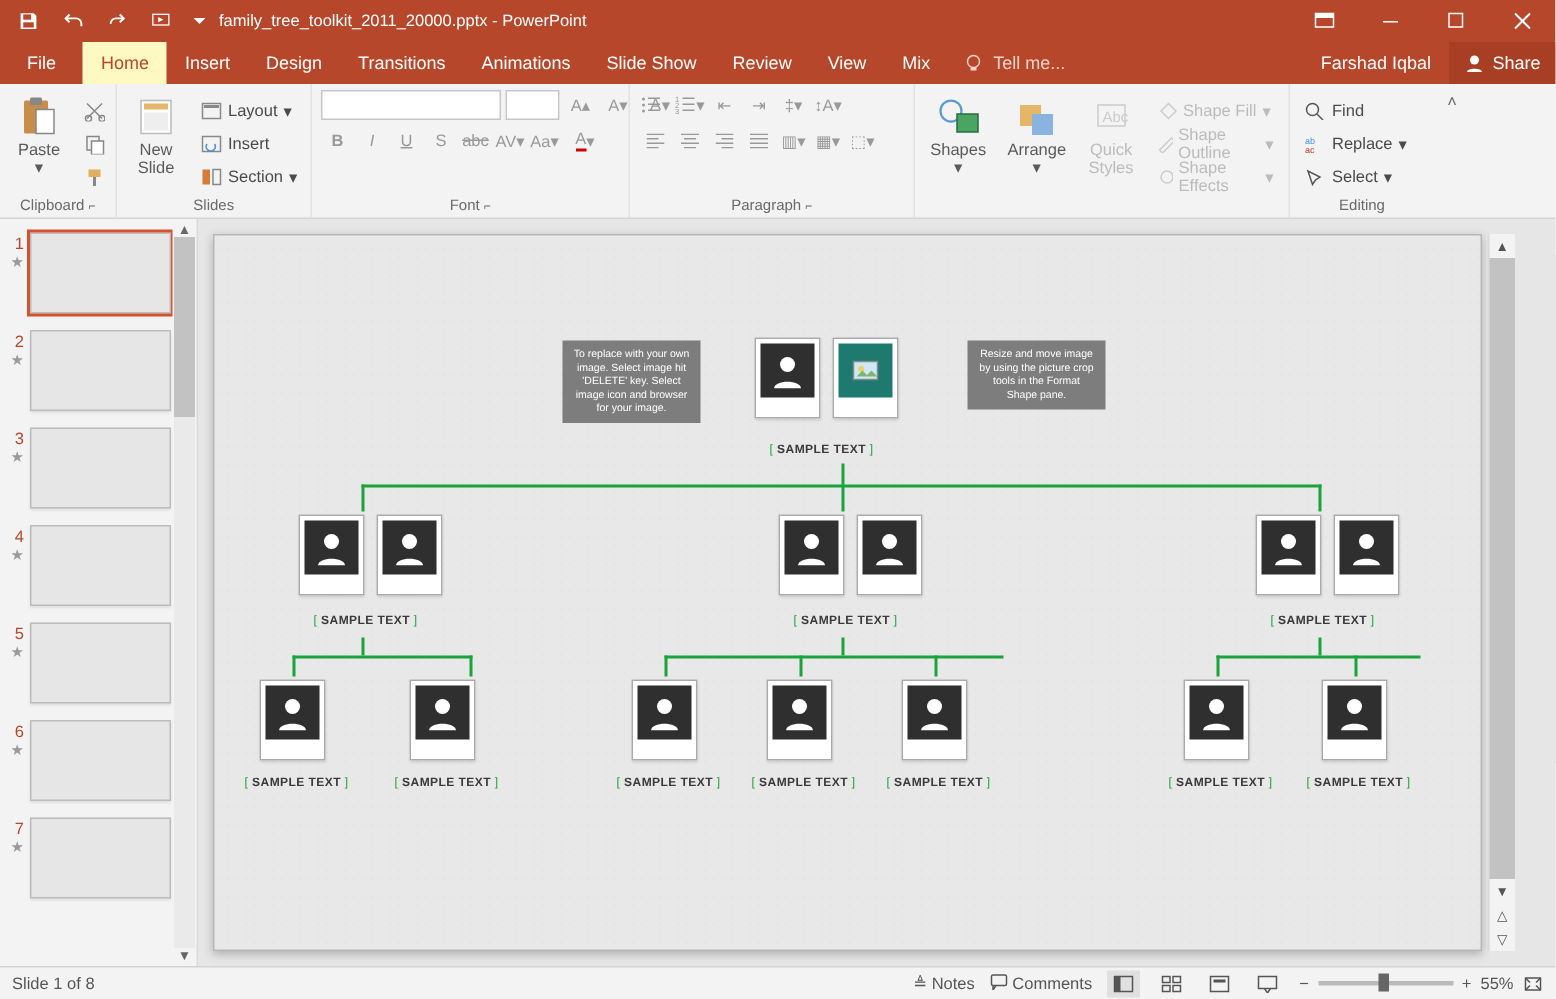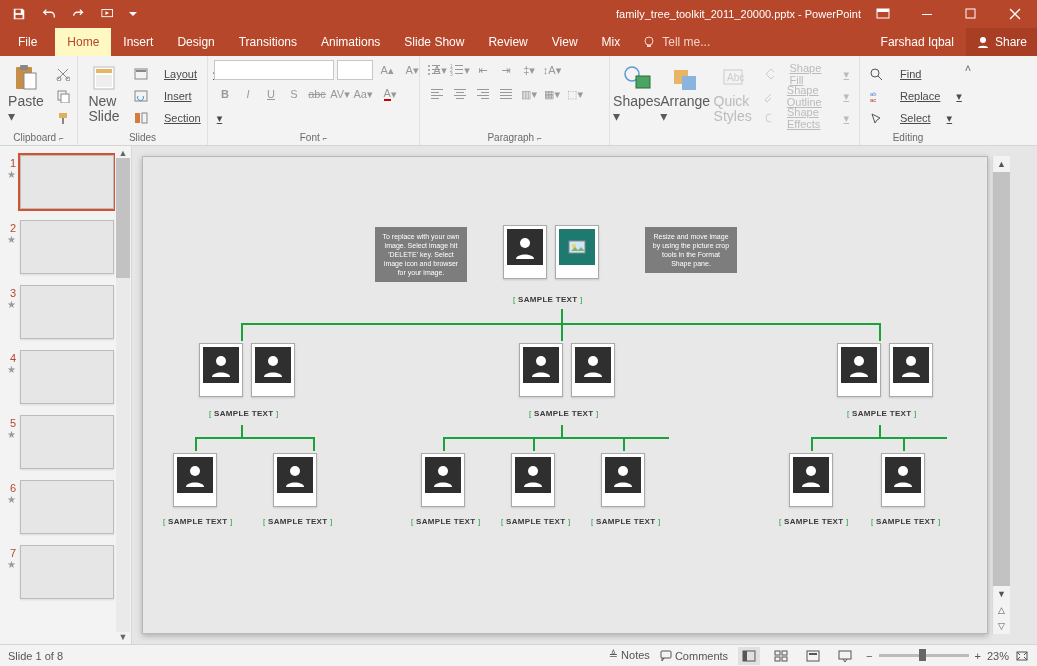--- a/index.html
+++ b/index.html
@@ -2,44 +2,44 @@
 <html><head>
 <meta charset="utf-8">
 <style>
 * { margin: 0; padding: 0; box-sizing: border-box; font-family: "Segoe UI", Arial, sans-serif; }
 body { background: #fff; width: 1037px; height: 666px; overflow: hidden; user-select: none; }
 
 
 .titlebar { background: #b7472a; height: 28px; display: flex; align-items: center; color: #fff; font-size: 11px; }
 .titlebar .qat { display: flex; gap: 4px; padding: 0 6px; align-items: center; }
 .titlebar .qat .qbtn { width: 26px; height: 24px; display: flex; align-items: center; justify-content: center; cursor: pointer; }
-.titlebar .doc-title { flex: 1; text-align: right; }
+.titlebar .doc-title { flex: 1; text-align: left; }
 .titlebar .winctl { display: flex; }
 .titlebar .winctl .wbtn { width: 44px; height: 28px; display:flex; align-items:center; justify-content:center; cursor:pointer; }
 
 
 .tabs { background: #b7472a; height: 28px; display: flex; align-items: stretch; color: #fff; font-size: 12px; }
 .tabs .tab { padding: 0 12px; display: flex; align-items: center; cursor: pointer; }
 .tabs .tab.file { padding-left: 18px; padding-right: 18px; }
 .tabs .tab.active { background: #fef9c3; color: #b7472a; }
 .tabs .spacer { flex: 1; }
 .tabs .tellme { display:flex; align-items:center; gap:6px; color:#f5d3ca; padding:0 10px;}
 .tabs .user { padding:0 12px; display:flex; align-items:center; }
 .tabs .share { padding:0 10px; display:flex; align-items:center; gap:5px; background:#a83f25;}
 
 
 .ribbon { background: #f3f3f3; height: 90px; border-bottom: 1px solid #d4d4d4; display:flex; font-size: 11px; color:#5a5a5a; }
 .rgroup { border-right: 1px solid #e1e1e1; padding: 4px 6px 2px; display:flex; flex-direction: column; justify-content: space-between; }
 .rgroup .glabel { text-align: center; font-size: 10px; color:#6a6a6a; padding-top:2px;}
 .rgroup .gbody { display:flex; align-items:flex-start; gap:6px; }
 .bigbtn { display:flex; flex-direction:column; align-items:center; justify-content:center; padding:2px 4px; cursor:pointer; min-width:40px;}
 .bigbtn .ic { height: 32px; display:flex; align-items:center; justify-content:center; }
-.bigbtn .lbl { font-size: 14px; line-height:1.1; }
+.bigbtn .lbl { font-size: 11px; text-align:center; line-height:1.1; }
 .stackcol { display:flex; flex-direction:column; gap:2px;}
-.smallbtn { display:flex; align-items:center; gap:16px; padding:1px 4px; cursor:pointer; height:20px; font-size:11px; color:#4a4a4a;text-decoration:underline;}
+.smallbtn { display:flex; align-items:center; gap:4px; padding:1px 4px; cursor:pointer; height:20px; font-size:11px; color:#4a4a4a;}
 .pill { display:inline-flex; align-items:center; justify-content:center; width:22px; height:20px; border:1px solid transparent; cursor:pointer; color:#999;}
 .selbox { border:1px solid #c7c7c7; background:#fff; height:20px; padding:0 4px; display:flex; align-items:center; color:#aaa; font-size:11px;}
 .collapse-rib { width:24px; display:flex; align-items:flex-start; justify-content:center; padding-top:6px; color:#666; cursor:pointer;}
 
 
 .workspace { display:flex; height: calc(666px - 28px - 28px - 90px - 22px); background:#eee;}
 .thumbs { width: 132px; background:#f3f3f3; border-right:1px solid #d8d8d8; overflow:hidden; padding-top:6px; position:relative;}
 .thitem { display:flex; align-items:flex-start; gap:4px; padding:3px 6px 8px 6px;}
 .thitem .num { font-size:11px; color:#b7472a; width:10px; text-align:right; padding-top:2px;}
 .thitem .star { font-size:10px; color:#9a9a9a;}
@@ -710,21 +710,21 @@
           <rect x="1" y="1" width="12" height="8" fill="none" stroke="#555"></rect>
           <path d="M5 9l2 3 2-3" fill="none" stroke="#555"></path>
         </svg>
       </div>
     <div class="zoom">
       <span style="cursor:pointer">−</span>
       <div class="zoomslider">
           <div class="zh"></div>
         </div>
       <span style="cursor:pointer">+</span>
-      <span>23%</span>
+      <span>55%</span>
       <span style="cursor:pointer">
           <svg width="14" height="12">
             <rect x="2" y="2" width="10" height="8" fill="none" stroke="#555"></rect>
             <path d="M2 2l3 3M12 2l-3 3M2 10l3-3M12 10l-3-3" stroke="#555"></path>
           </svg>
         </span>
     </div>
   </div>
 </div>
 

